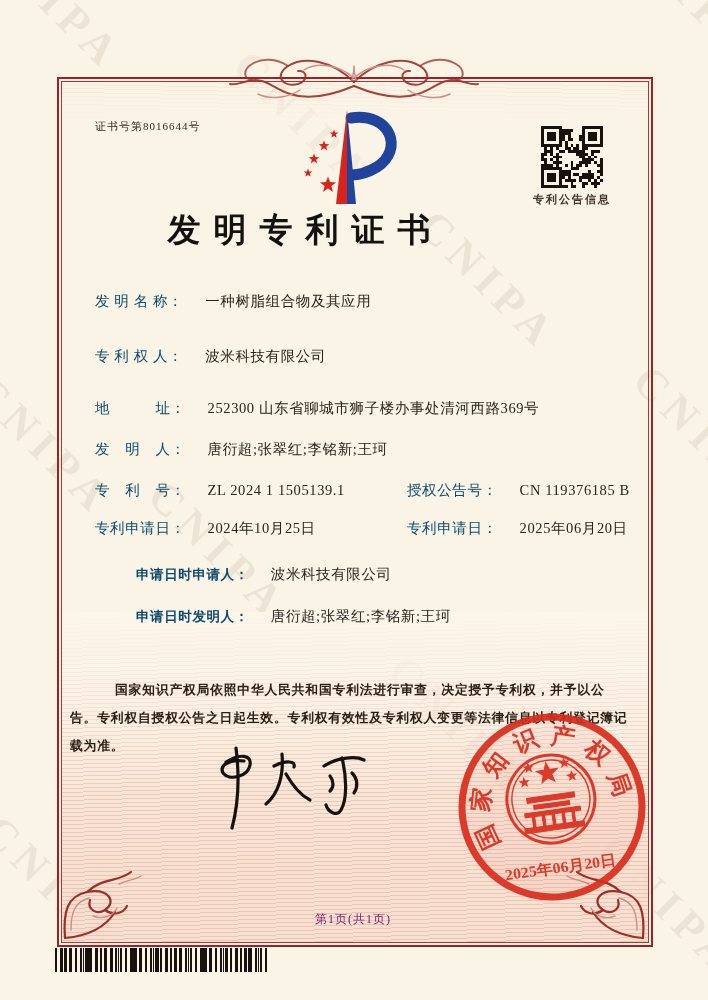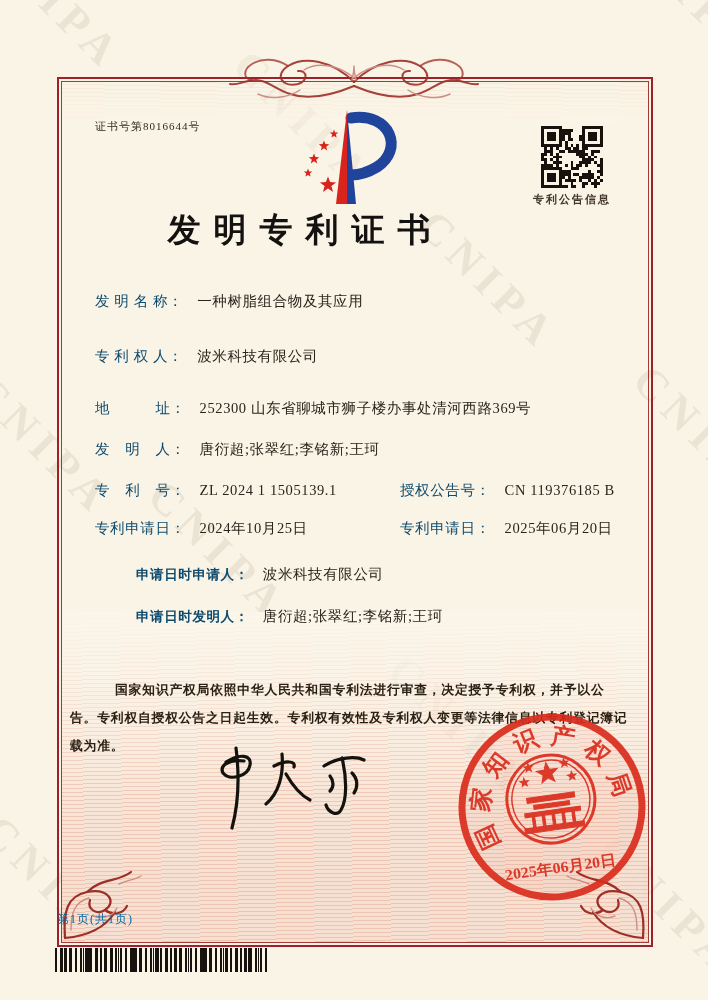--- a/index.html
+++ b/index.html
@@ -25,31 +25,31 @@
       repeating-linear-gradient(181deg,rgba(216,130,104,0.25) 0 1px,rgba(0,0,0,0) 1px 4px);}
   .cert-no{position:absolute;left:95px;top:119px;font-size:11px;letter-spacing:1px;color:#33291f;}
   .logo{position:absolute;left:288px;top:106px;}
   .qr{position:absolute;left:541px;top:126px;}
   .qr-label{position:absolute;left:517px;top:192px;width:110px;text-align:center;
             font-size:11px;font-weight:bold;letter-spacing:2px;color:#43362c;}
   .title{position:absolute;left:57px;top:208px;width:484px;text-align:center;
          font-size:33px;font-weight:bold;letter-spacing:13px;color:#141210;text-indent:13px;}
   .row{position:absolute;left:95px;width:540px;font-size:14.5px;letter-spacing:.6px;color:#2a241d;white-space:nowrap;}
   .row .lbl{color:#0c4a6e;}
-  .row .val{margin-left:14px;}
-  .col-r{position:absolute;left:305px;top:0;}
+  .row .val{margin-left:22px;}
+  .col-r{position:absolute;left:312px;top:0;}
   .lbl-bold{font-weight:bold;font-family:"Liberation Sans","DejaVu Sans",sans-serif;font-size:13.5px;margin-left:41px;}
   .statement{position:absolute;left:70px;top:676px;width:558px;font-size:12.8px;
              line-height:28px;font-weight:bold;letter-spacing:0.8px;color:#2b2014;text-indent:45px;}
   .director{position:absolute;left:97px;top:779px;font-size:15px;font-weight:bold;
             letter-spacing:3px;line-height:30px;color:#241d14;}
   .signature{position:absolute;left:198px;top:742px;}
   .seal{position:absolute;left:452px;top:707px;transform:rotate(-8deg);}
-  .footer-page{position:absolute;left:57px;top:911px;width:592px;text-align:left;
-               font-size:12px;letter-spacing:1px;color:#0369a1;}
+  .footer-page{position:absolute;left:57px;top:911px;width:592px;text-align:center;
+               font-size:12px;letter-spacing:1px;color:#701a75;}
   .barcode{position:absolute;left:55px;top:948px;width:215px;height:24px;
     background:
       repeating-linear-gradient(90deg,#17120e 0 2px,rgba(0,0,0,0) 2px 5px),
       repeating-linear-gradient(90deg,#17120e 0 1px,rgba(0,0,0,0) 1px 7px),
       repeating-linear-gradient(90deg,rgba(0,0,0,0) 0 9px,#17120e 9px 12px,rgba(0,0,0,0) 12px 23px);}
   .ornament-top{position:absolute;left:204px;top:50px;}
   .corner{position:absolute;}
   .corner.bl{left:59px;top:850px;}
   .corner.br{right:59px;top:850px;transform:scaleX(-1);}
 </style>

